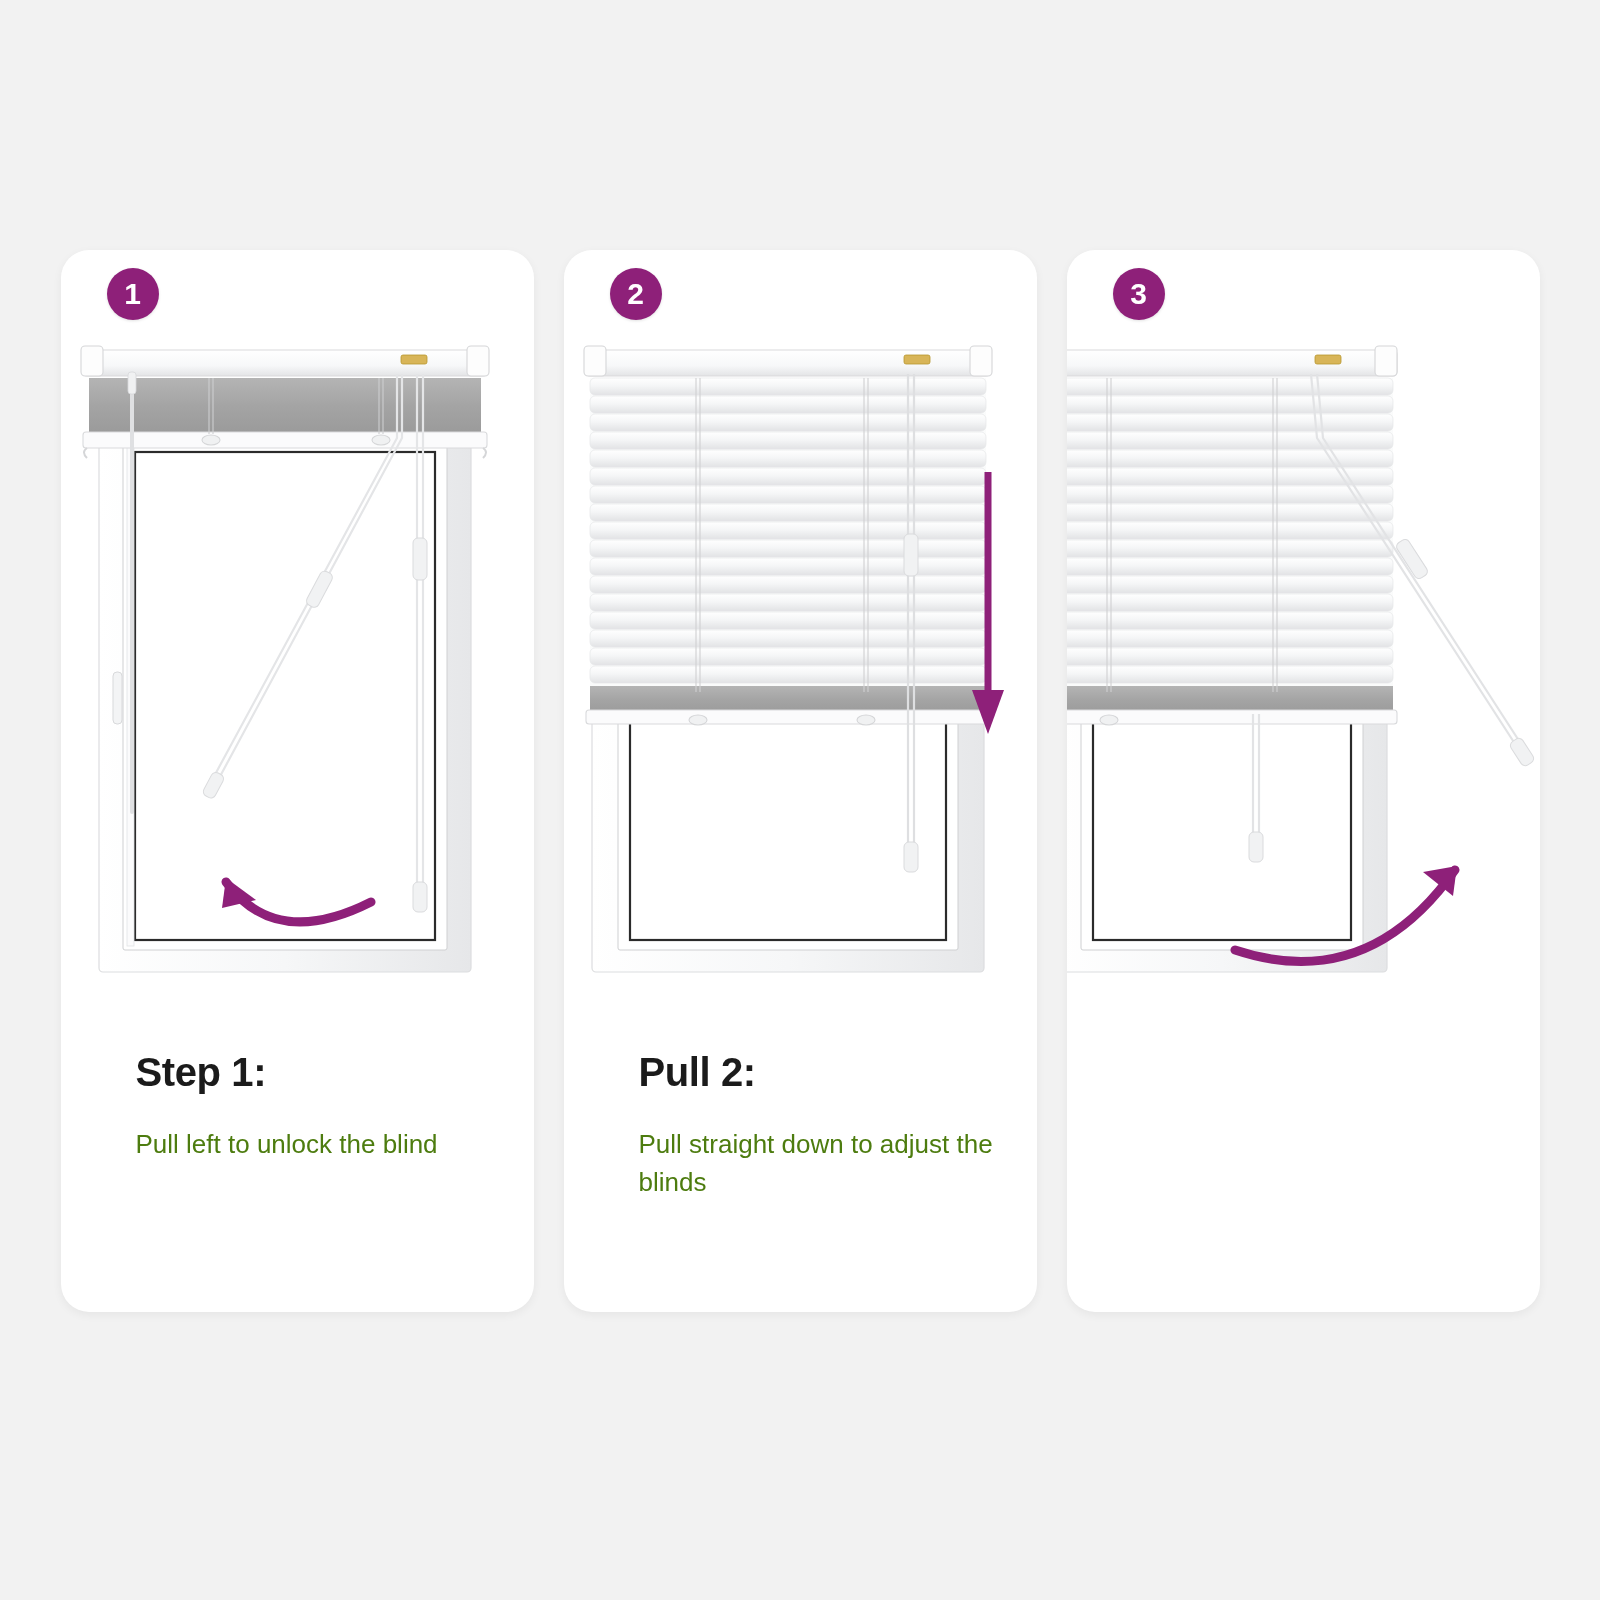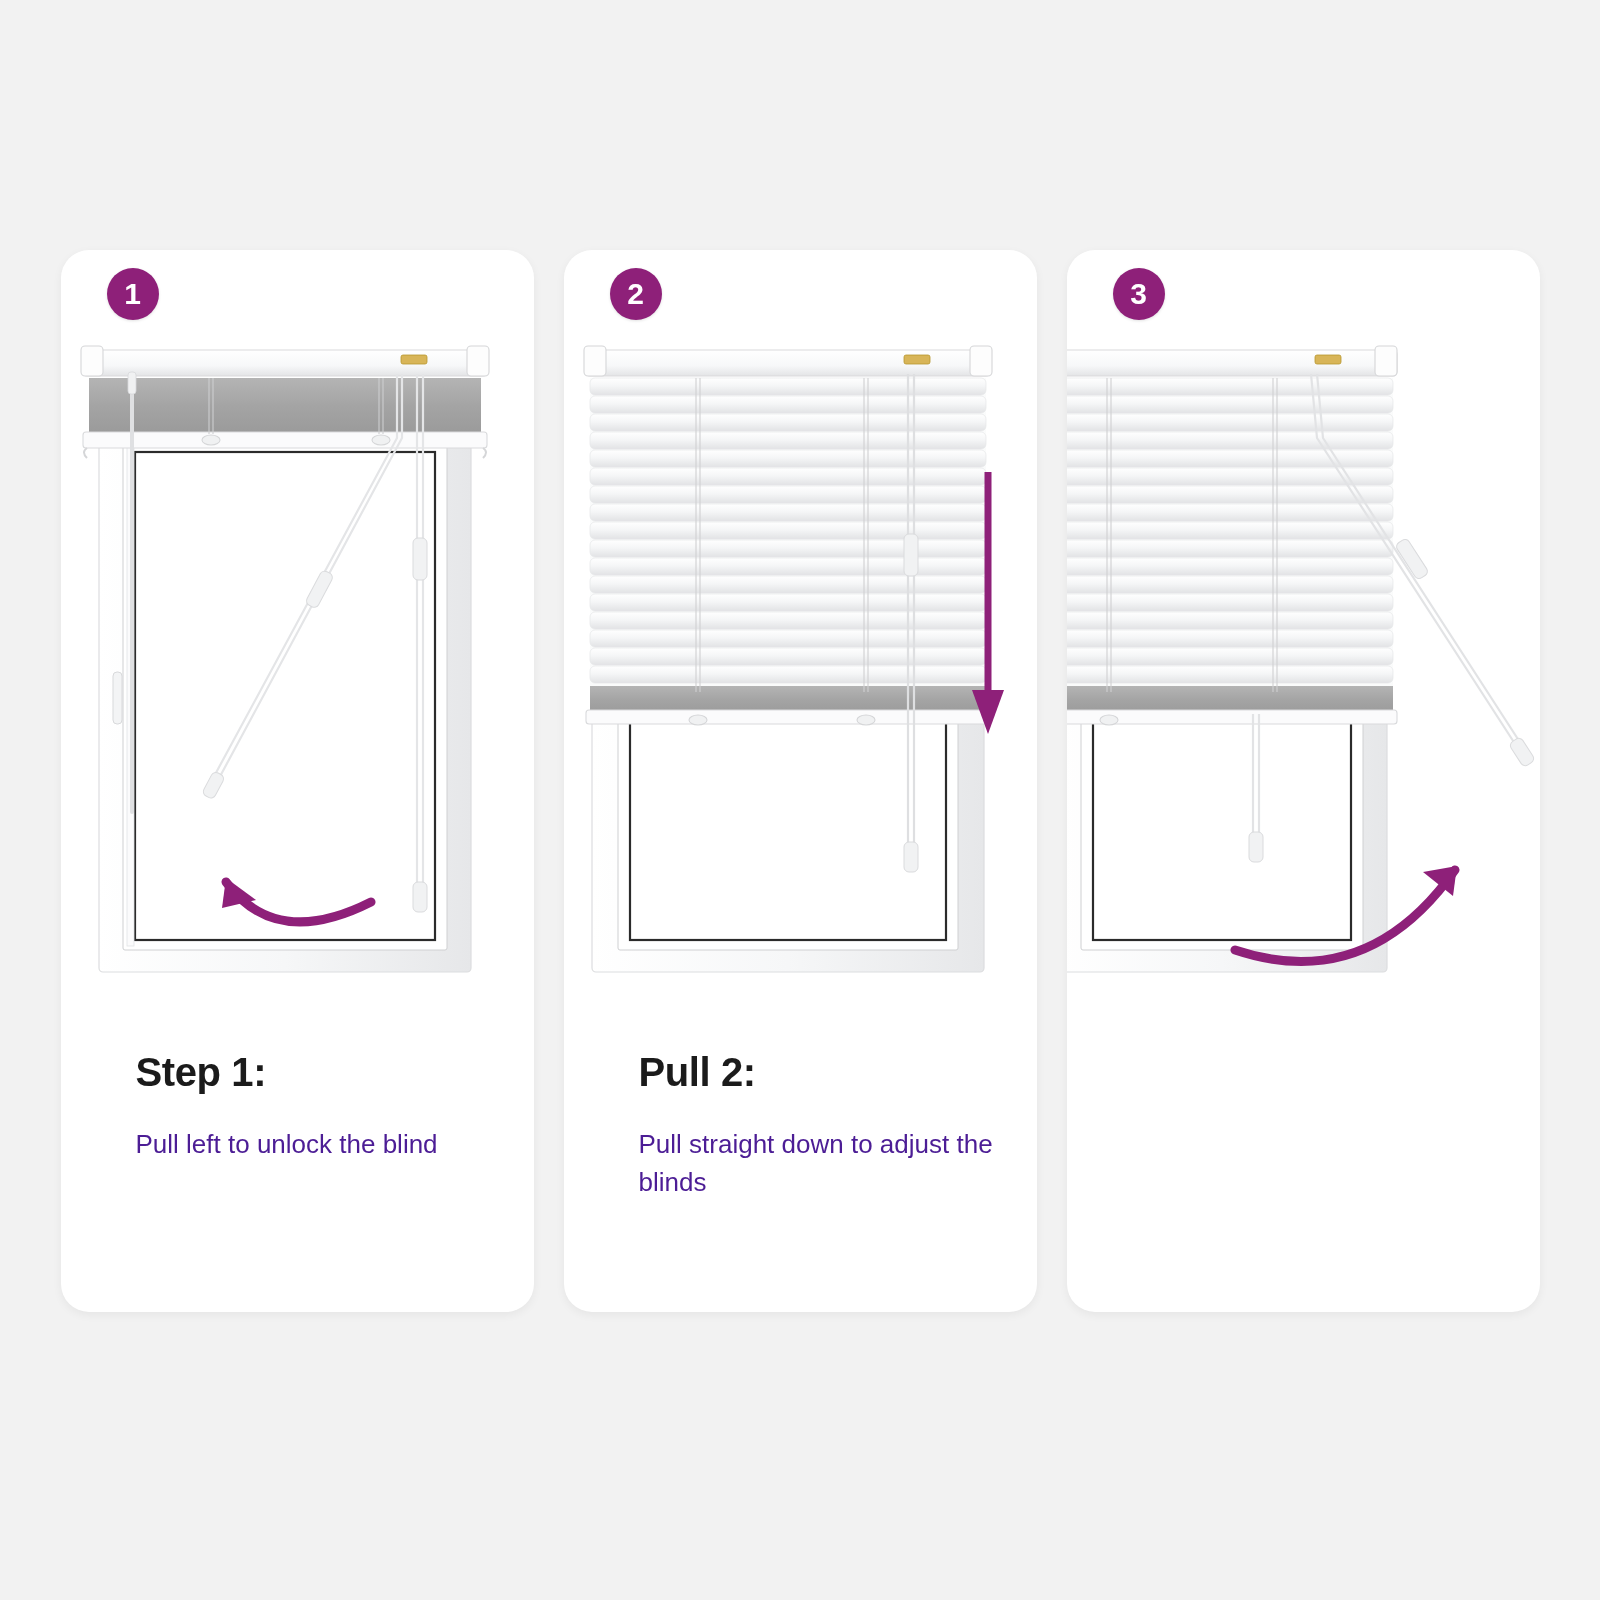--- a/index.html
+++ b/index.html
@@ -62,21 +62,21 @@
     font-size: 40px;
     font-weight: bold;
     color: #1b1b1b;
     letter-spacing: -0.4px;
     line-height: 1.1;
   }
   .step-desc {
     margin-top: 32px;
     font-size: 26px;
     line-height: 1.45;
-    color: #4c1d95;
+    color: #4d7c0f;
     font-weight: 400;
   }
 </style>
 </head>
 <body>
 
 <div class="stage">
   <div class="cards">
 
     <div class="card">

